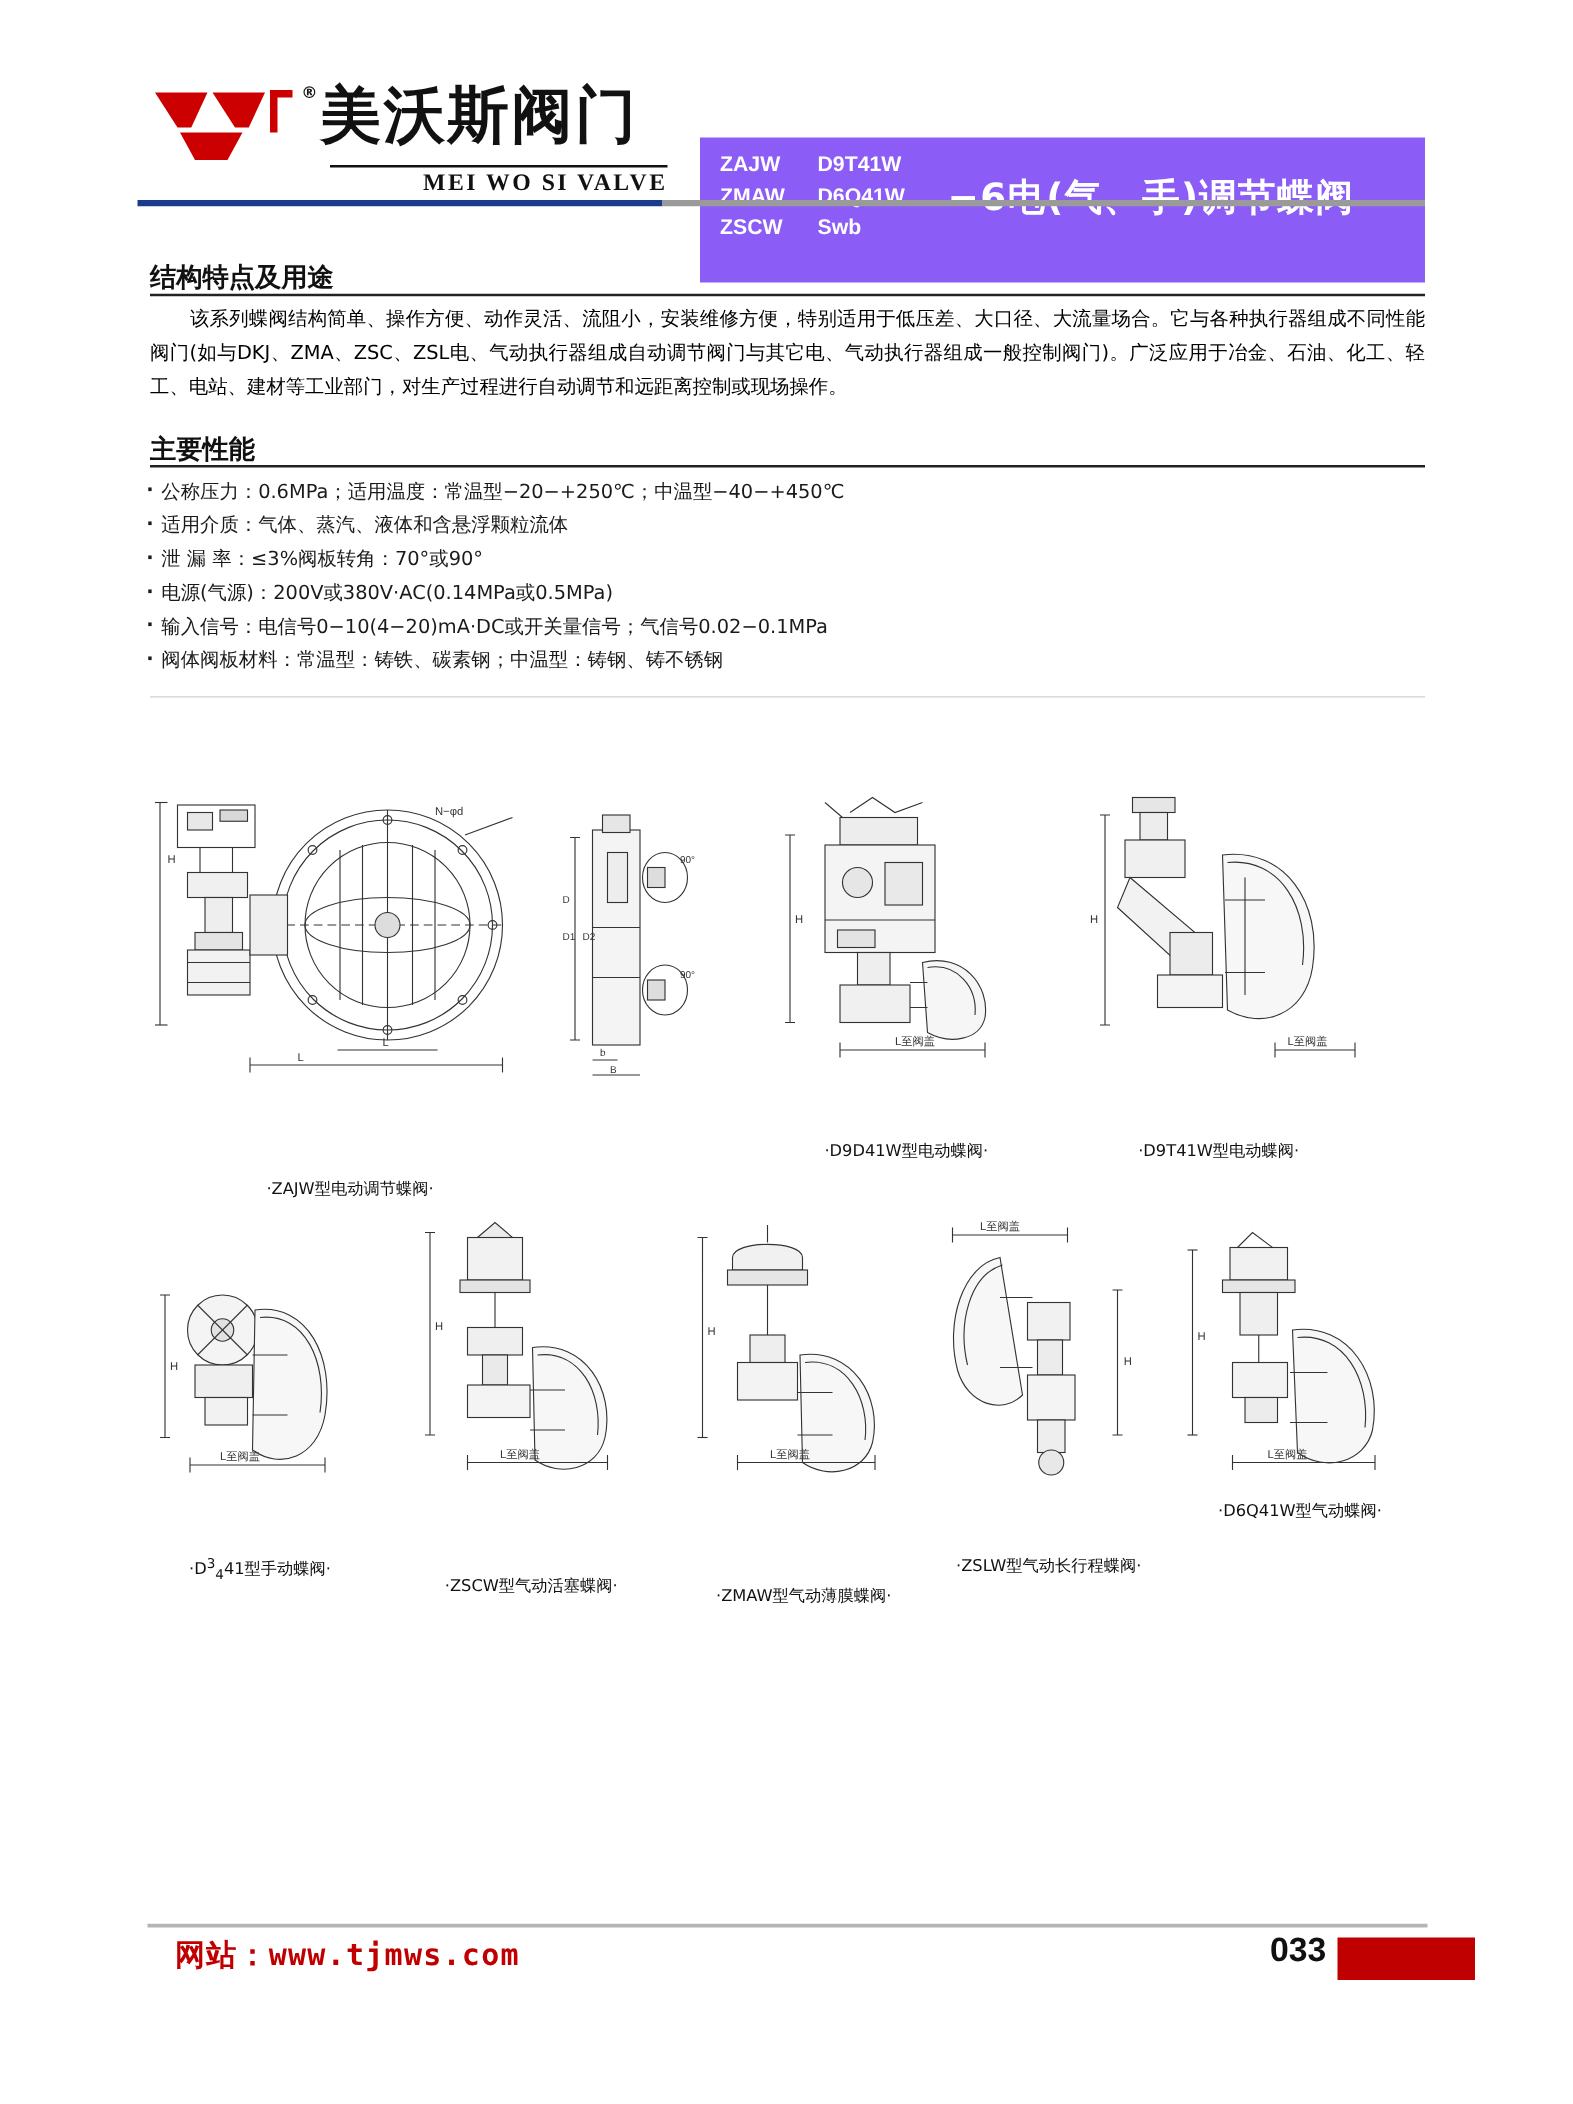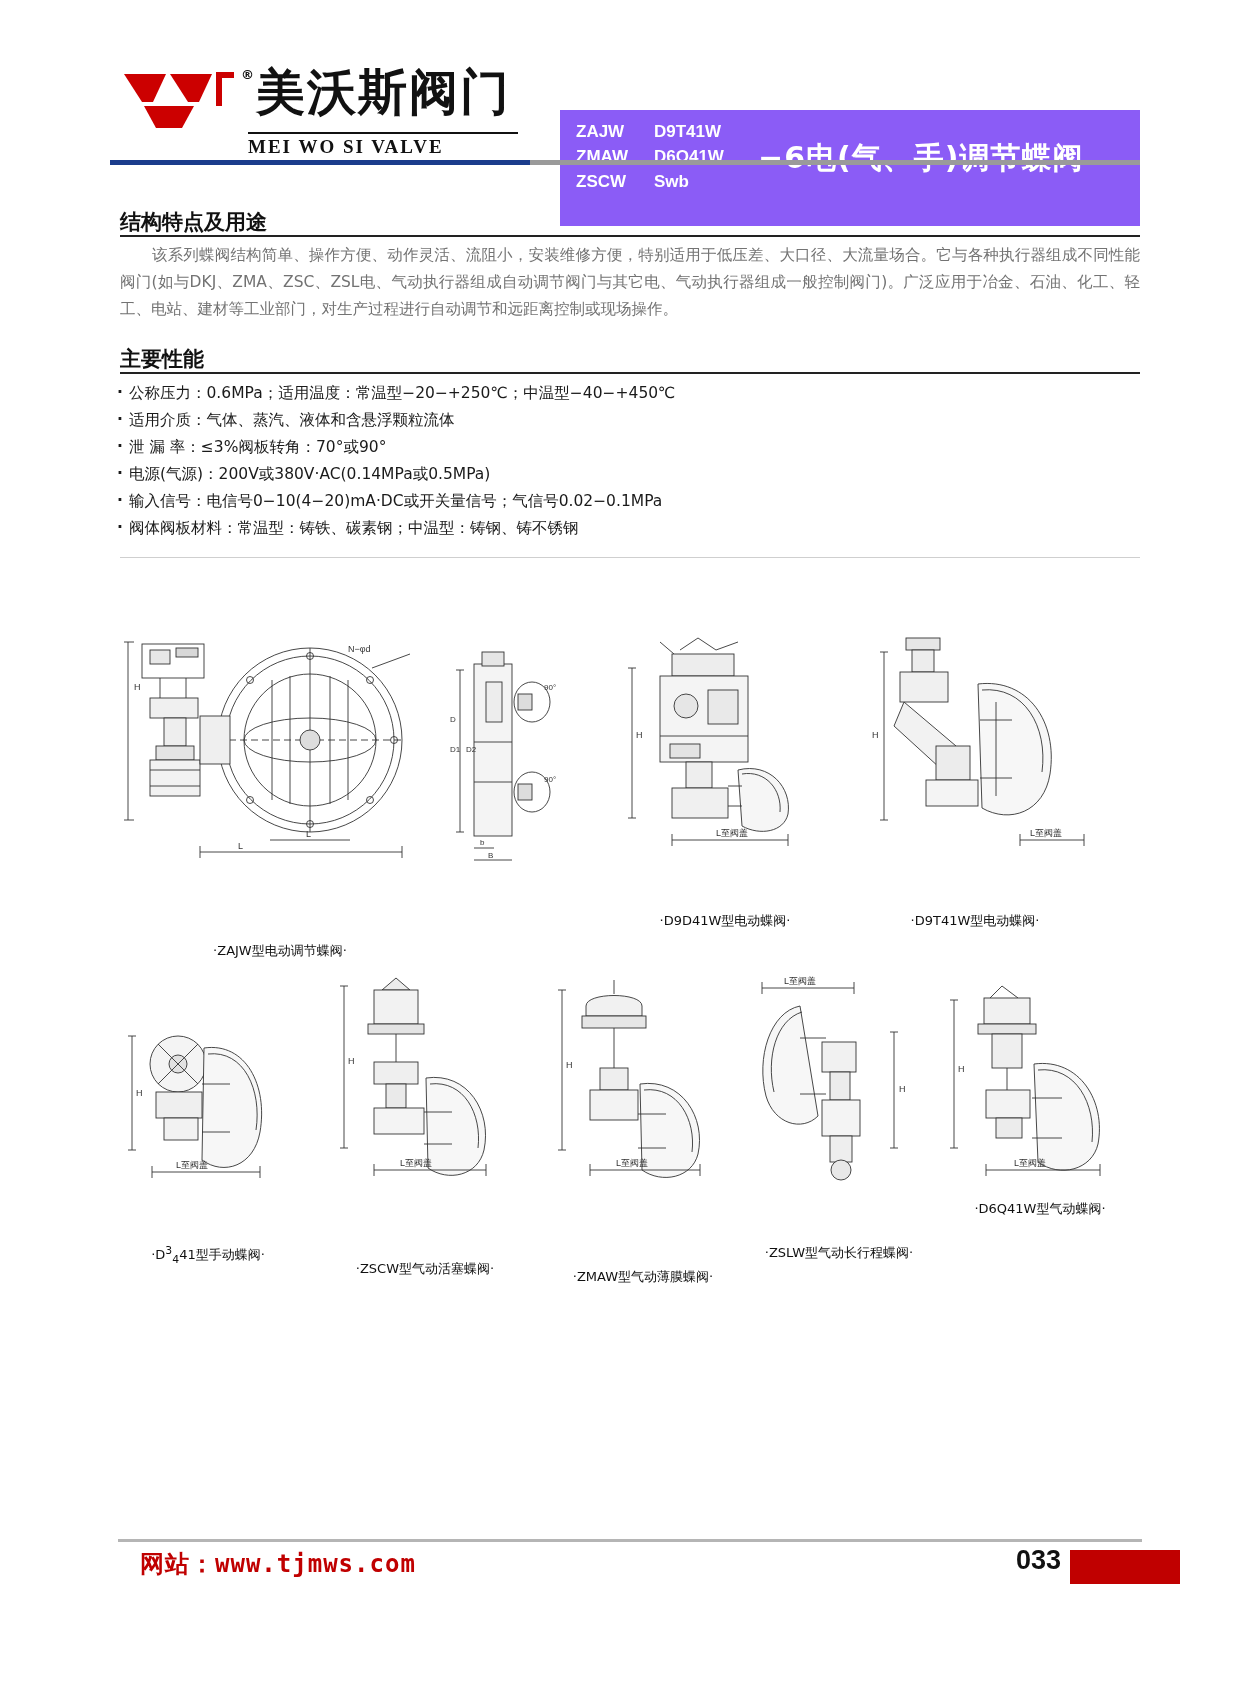--- a/index.html
+++ b/index.html
@@ -38,23 +38,23 @@
     font-family: "DejaVu Sans", sans-serif;
     font-size: 49px;
     font-weight: bold;
     letter-spacing: 2px;
     color: #111;
     line-height: 1;
     margin-top: 8px;
   }
   .logo-sub-wrap {
     position: absolute;
-    left: 128px; top: 72px;
+    left: 144px; top: 72px;
     width: 270px;
-    text-align: left;
+    text-align: right;
   }
   .logo-sub-line {
     border-top: 2px solid #111;
     width: 100%;
     margin-bottom: 2px;
   }
   .logo-text-en {
     font-size: 19px;
     font-weight: bold;
     letter-spacing: 2px;
@@ -124,21 +124,21 @@
   .head-1 .underline { width: 1020px; }
   .head-2 { left: 120px; top: 345px; }
   .head-2 .underline { width: 1020px; }
 
   .para {
     position: absolute;
     left: 120px; top: 242px;
     width: 1020px;
     font-size: 15.5px;
     line-height: 27px;
-    color: #737373;
+    color: #000000;
     text-align: justify;
     text-indent: 32px;
     font-family: "DejaVu Sans", sans-serif;
   }
 
   .spec-list {
     position: absolute;
     left: 115px; top: 380px;
     width: 1020px;
     list-style: none;

